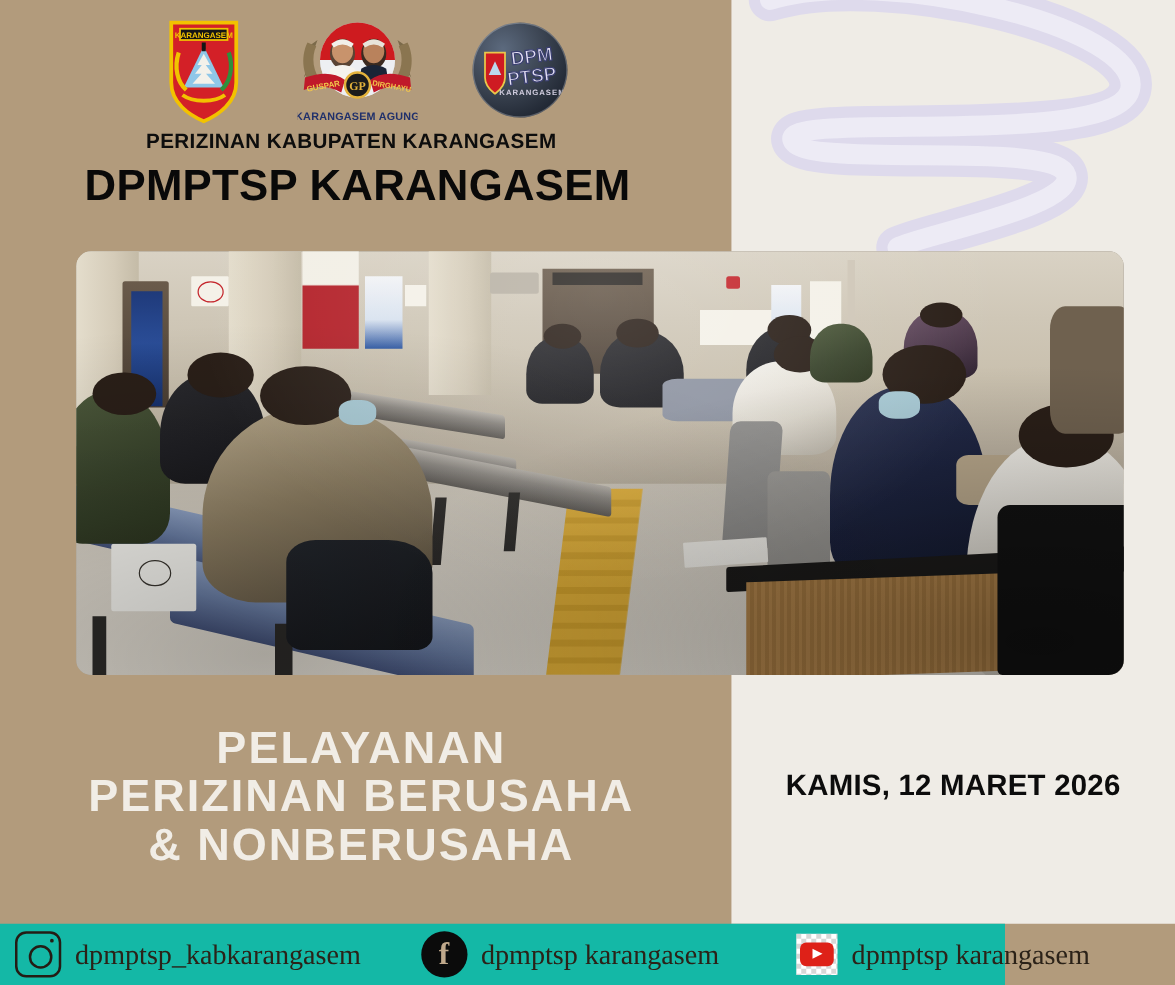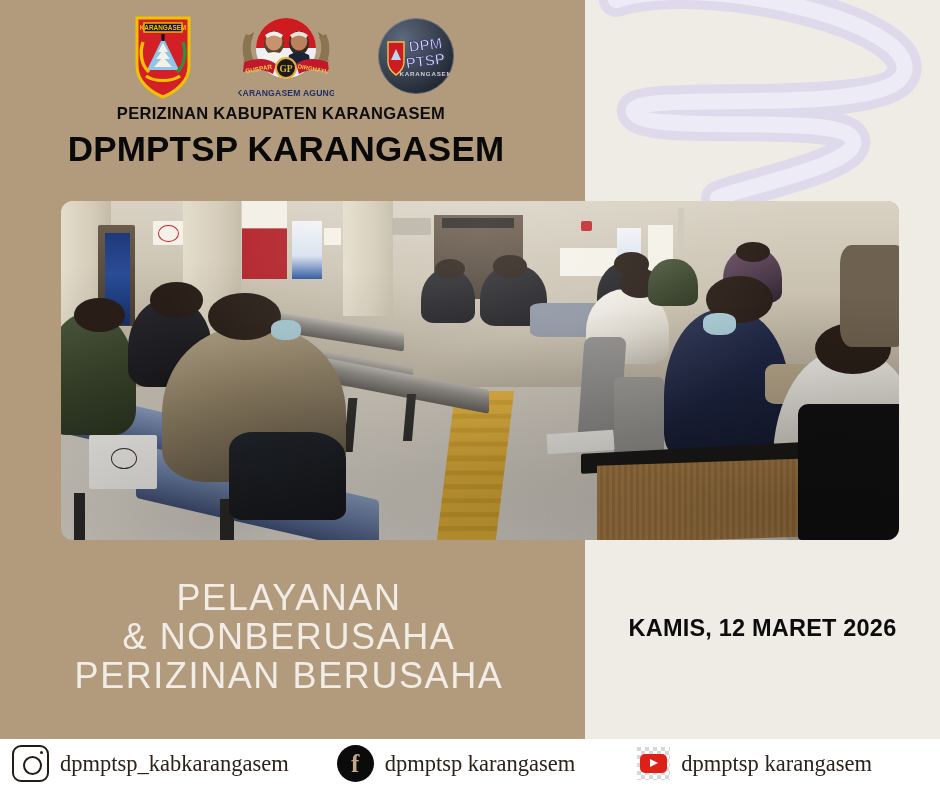--- a/index.html
+++ b/index.html
@@ -200,21 +200,21 @@
   }
 
   
   .main-title {
     position: absolute;
     left: 0;
     top: 578px;
     width: 578px;
     text-align: center;
     color: #F1EDE6;
-    font-weight: 400;
+    font-weight: 700;
     font-size: 36px;
     line-height: 39px;
     letter-spacing: 1.6px;
   }
   .date-text {
     position: absolute;
     left: 585px;
     top: 615px;
     width: 355px;
     text-align: center;
@@ -223,23 +223,23 @@
     font-size: 23.5px;
     letter-spacing: 0.2px;
     white-space: nowrap;
   }
 
   
   .footer {
     position: absolute;
     left: 0;
     top: 739px;
-    width: 940px;
+    width: 804px;
     height: 49px;
-    background: #ffffff;
+    background: #14b8a6;
     display: flex;
     align-items: center;
   }
   .social {
     display: flex;
     align-items: center;
     gap: 11px;
     font-family: "Liberation Serif", serif;
     font-size: 22.5px;
     color: #2b2218;
@@ -470,22 +470,22 @@
       <div class="ph desk-top" style="left:62%;top:72%;width:40%;height:6%;transform:skewY(-3deg);"></div>
       <div class="ph desk-wood" style="left:64%;top:77%;width:26%;height:23%;transform:skewY(-2deg);"></div>
       <div class="ph papers" style="left:58%;top:68%;width:8%;height:6%;"></div>
       <div class="ph black-chair" style="left:88%;top:60%;width:14%;height:40%;"></div>
     </div>
     <div class="photo-grain"></div>
   </div>
 
   <div class="main-title">
     <div>PELAYANAN</div>
+    <div>PERIZINAN BERUSAHA</div>
     <div>&amp; NONBERUSAHA</div>
-    <div>PERIZINAN BERUSAHA</div>
   </div>
 
   <div class="date-text">KAMIS, 12 MARET 2026</div>
 
   <div class="footer">
 
     <div class="social s-ig">
       <span class="ic ic-ig"></span>
       <span>dpmptsp_kabkarangasem</span>
     </div>

